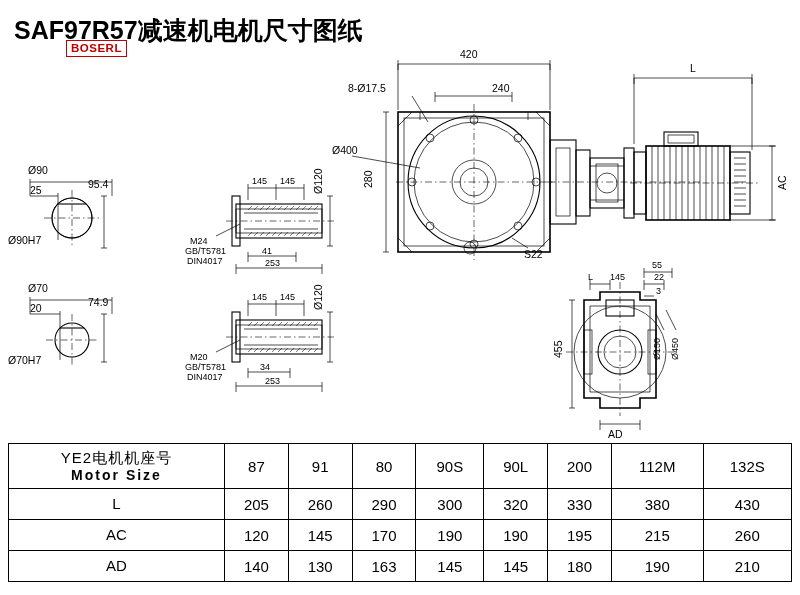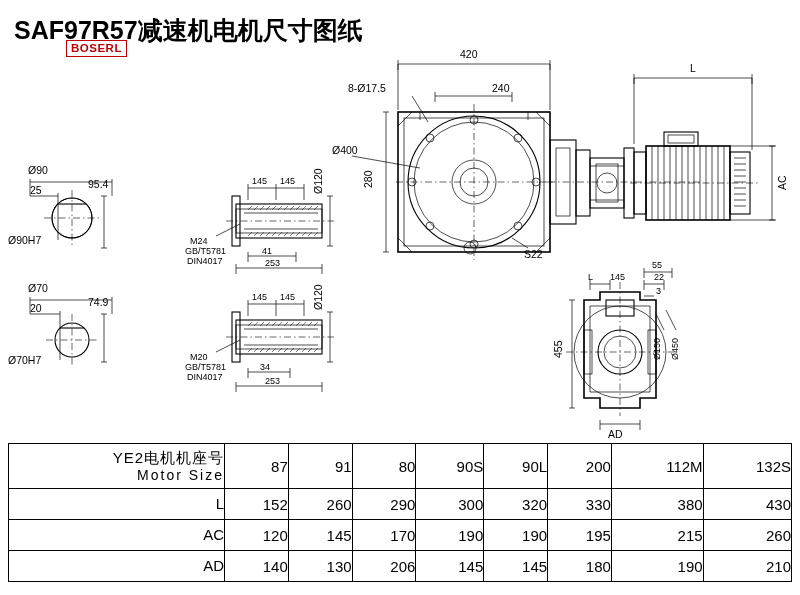--- a/index.html
+++ b/index.html
@@ -44,33 +44,33 @@
 
   
   table.spec {
     position:absolute; left:8px; top:443px;
     width:784px;
     border-collapse:collapse;
     font-family:"Liberation Sans", sans-serif;
   }
   table.spec td {
     border:1px solid #000;
-    text-align:right;
+    text-align:center;
     font-size:15px;
     height:26px;
     padding:0;
   }
   table.spec td.rowhdr {
     width:215px;
     font-size:15px;
     line-height:1.15;
     padding:2px 0;
   }
   table.spec td.rowhdr .cn { font-size:15px; letter-spacing:1px; }
-  table.spec td.rowhdr .en { font-size:14px; letter-spacing:2px; }
+  table.spec td.rowhdr .en { font-size:14px; letter-spacing:2px;font-weight:bold; }
   table.spec tr.head td { height:40px; }
 </style>
 </head>
 <body>
 
 <div id="root">
 
   <div class="title">SAF97R57减速机电机尺寸图纸</div>
   <div class="logo">BOSERL</div>
 
@@ -325,21 +325,21 @@
         <td>91</td>
         <td>80</td>
         <td>90S</td>
         <td>90L</td>
         <td>200</td>
         <td>112M</td>
         <td>132S</td>
       </tr>
       <tr>
         <td class="rowhdr">L</td>
-        <td>152</td>
+        <td>205</td>
         <td>260</td>
         <td>290</td>
         <td>300</td>
         <td>320</td>
         <td>330</td>
         <td>380</td>
         <td>430</td>
       </tr>
       <tr>
         <td class="rowhdr">AC</td>
@@ -349,21 +349,21 @@
         <td>190</td>
         <td>190</td>
         <td>195</td>
         <td>215</td>
         <td>260</td>
       </tr>
       <tr>
         <td class="rowhdr">AD</td>
         <td>140</td>
         <td>130</td>
-        <td>206</td>
+        <td>163</td>
         <td>145</td>
         <td>145</td>
         <td>180</td>
         <td>190</td>
         <td>210</td>
       </tr>
     </tbody>
   </table>
 
 </div>

